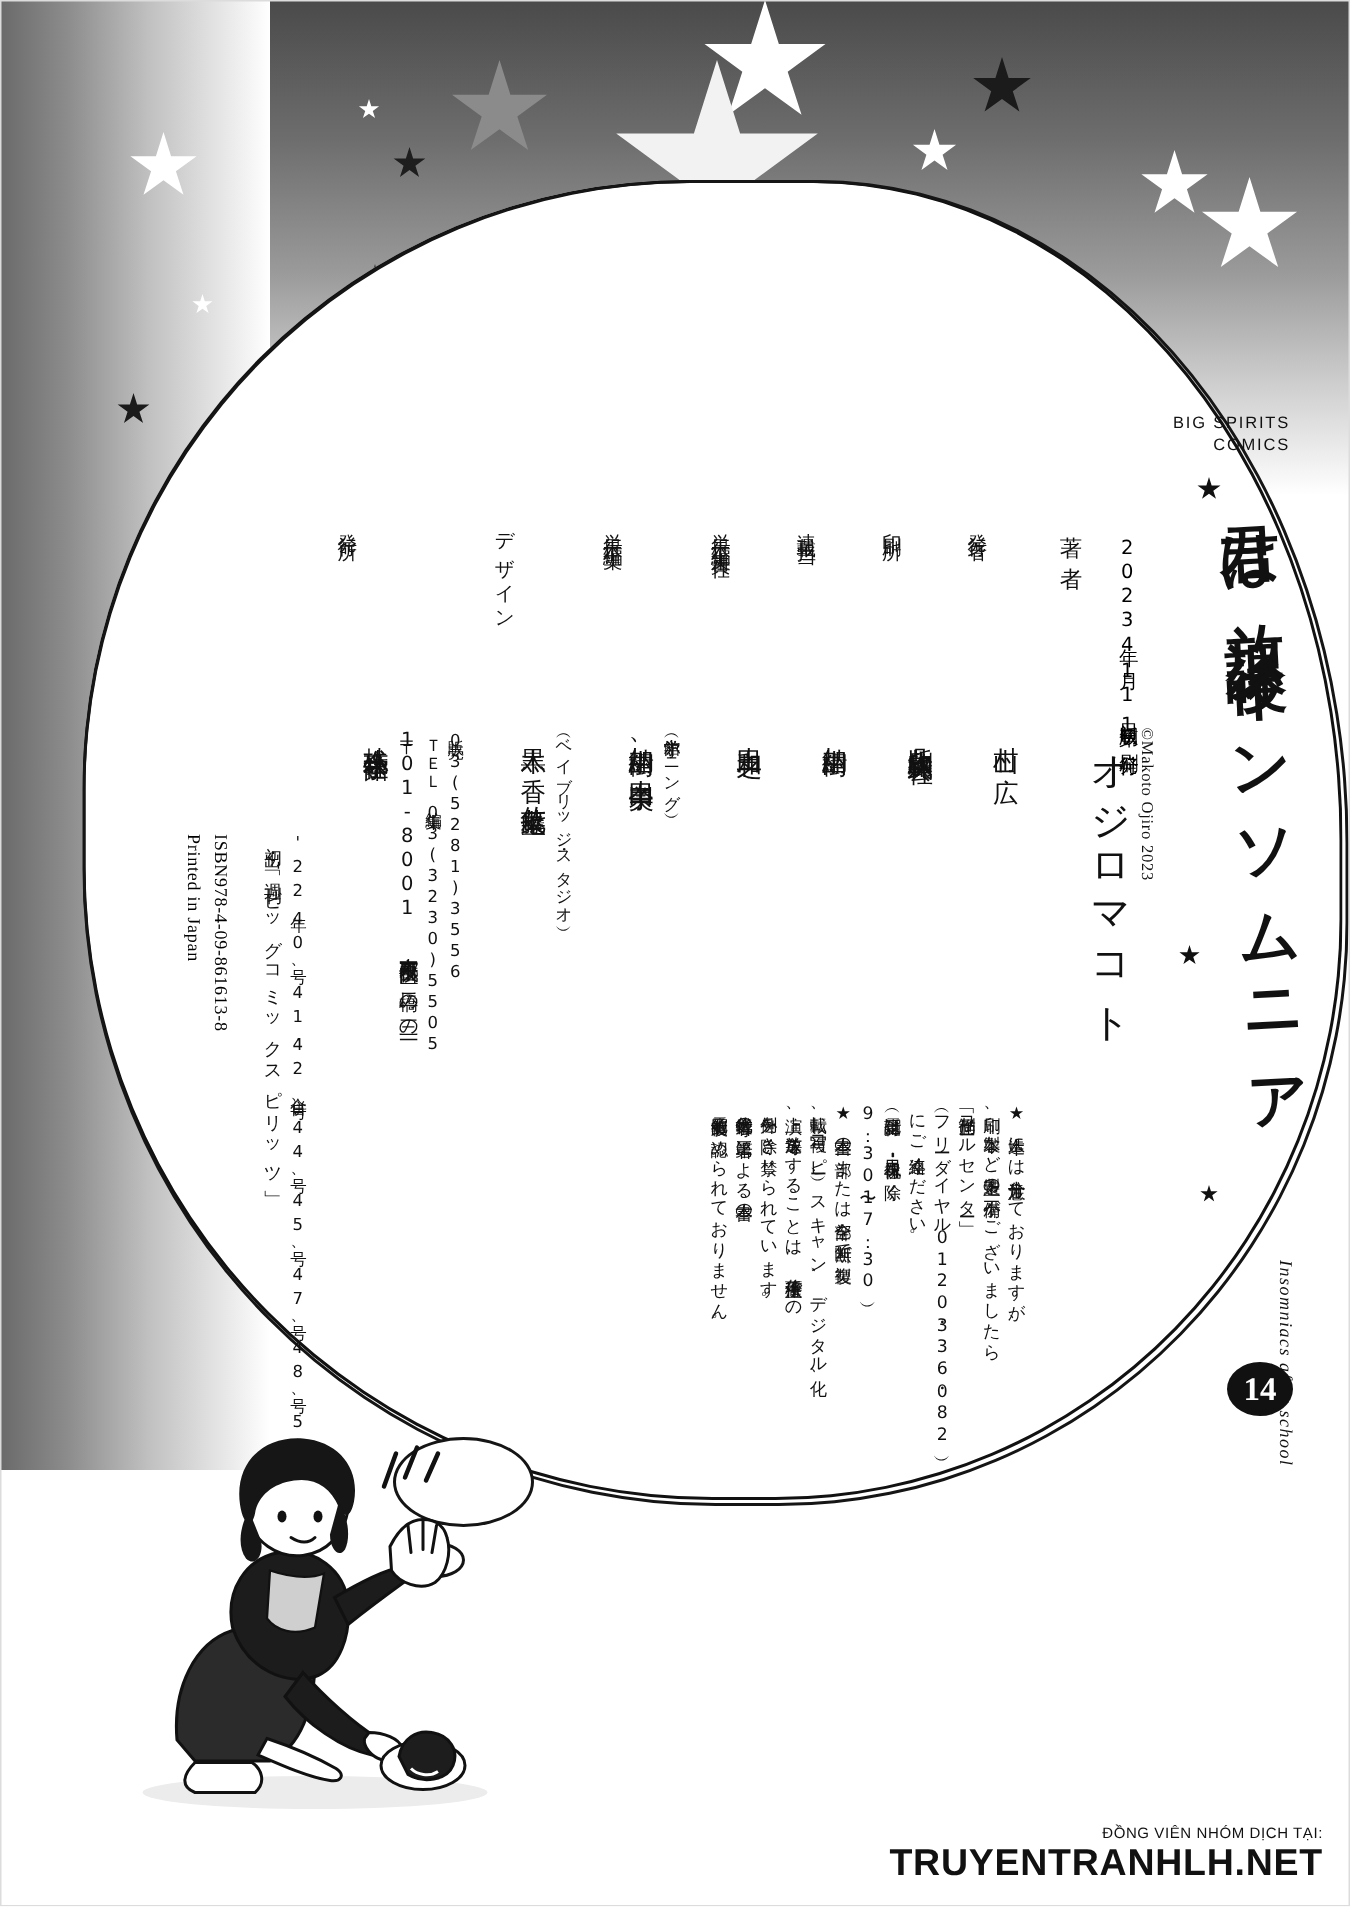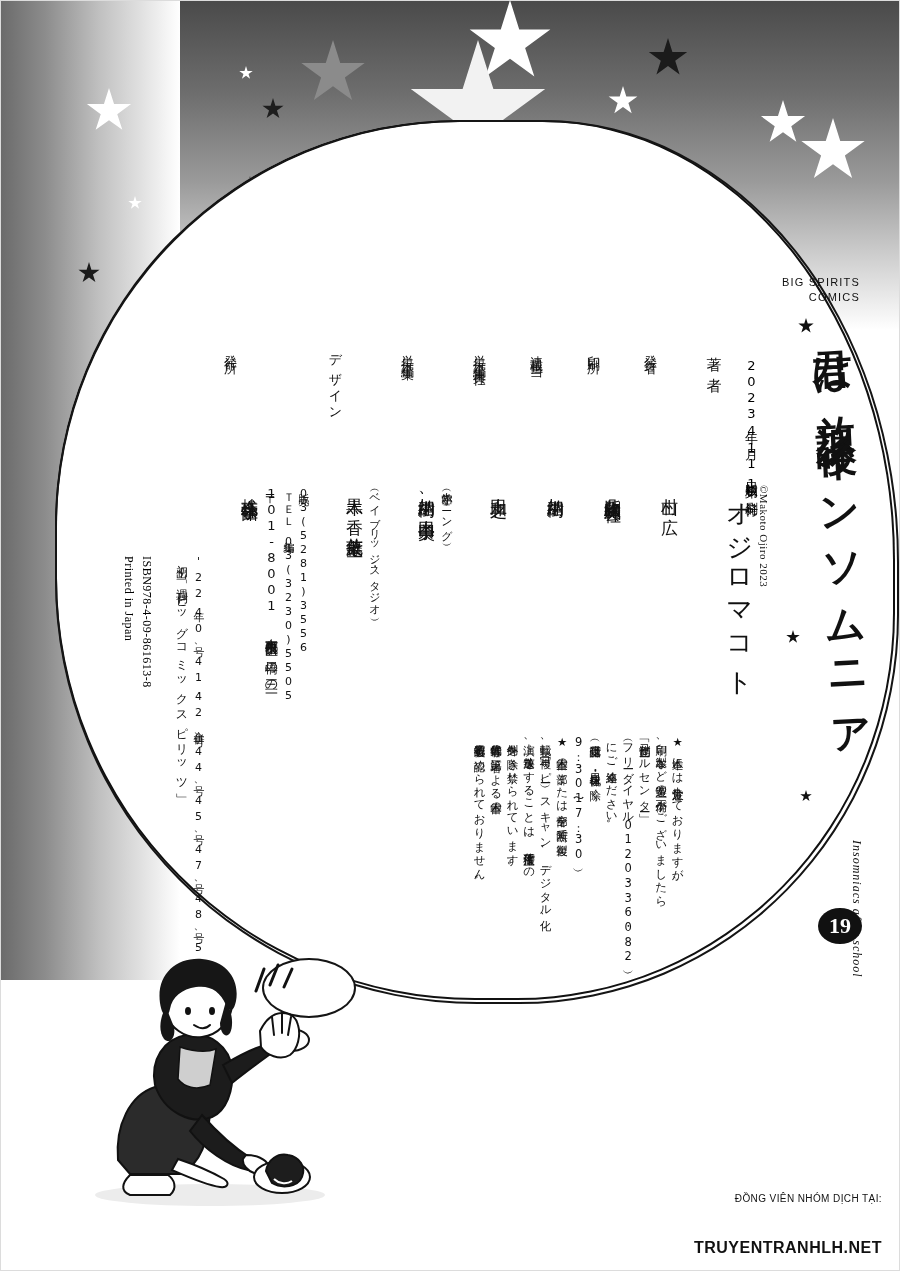--- a/index.html
+++ b/index.html
@@ -267,25 +267,24 @@
     text-align: right;
     font-family: "Liberation Sans", sans-serif;
     color: #111;
   }
   .footer-credit .fc-small {
     font-size: 10px;
     letter-spacing: 0.4px;
     display: block;
   }
   .footer-credit .fc-big {
-    font-size: 16px;
+    font-size: 25px;
     font-weight: bold;
     letter-spacing: 0.5px;
     display: block;
-    margin-top: 35px;
   }
   .page-border {
     position: absolute;
     inset: 0;
     border: 1px solid #dcdcdc;
     pointer-events: none;
   }
 </style>
 </head>
 <body>
@@ -318,21 +317,21 @@
   <div class="brand">
     <div>BIG SPIRITS</div>
     <div>COMICS</div>
   </div>
   <div class="star" style="left:798px; top:318px; width:16px; height:16px; color:#111;"></div>
   <div class="star" style="left:786px; top:630px; width:14px; height:14px; color:#111;"></div>
   <div class="star" style="left:800px; top:790px; width:12px; height:12px; color:#111;"></div>
 
   <div class="title-vertical">君は放課後インソムニア</div>
   <div class="title-romaji">Insomniacs after school</div>
-  <div class="volume-badge">19</div>
+  <div class="volume-badge">14</div>
 
   <div style="position:absolute; left:742px; top:358px; height:320px;">
     <div class="vrow" style="font-size:13px; letter-spacing:1px;">2023年4月11日初版第1刷発行</div>
   </div>
 
   <div class="colophon">
 
     <div class="entry" style="margin-left:22px;">
       <div class="label" style="font-size:15px;">著　者</div>
       <div class="value author-name">オジロマコト</div>

